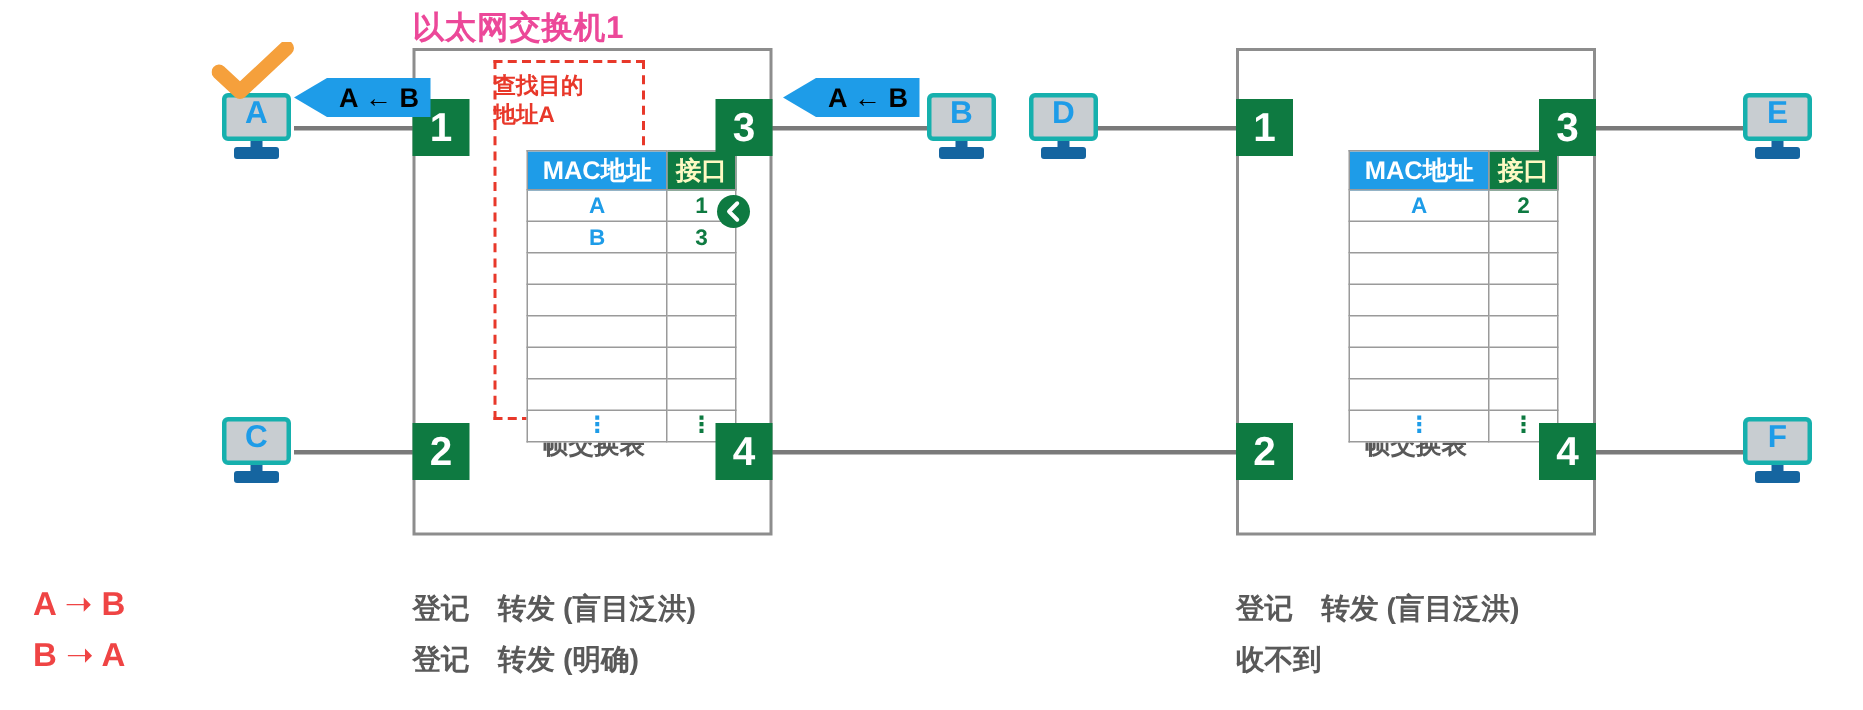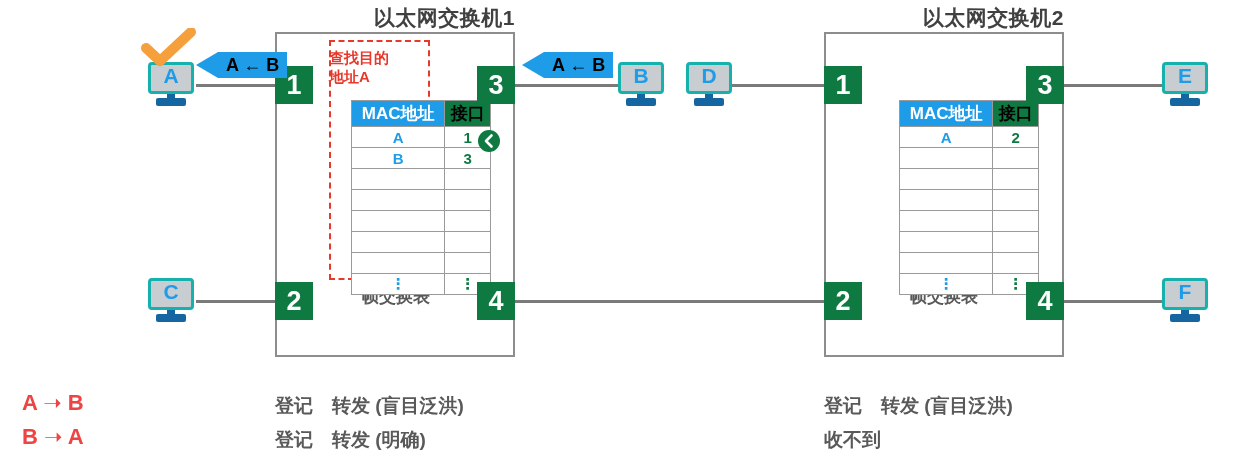--- a/index.html
+++ b/index.html
@@ -8,22 +8,22 @@
     font-family:"Liberation Sans","DejaVu Sans",sans-serif;
     -webkit-font-smoothing:antialiased;
   }
   .stage{position:absolute;left:0;top:0;width:1242px;height:473px;overflow:hidden;}
 
   
   .switch-box{
     position:absolute;border:2px solid #8d8d8d;background:#ffffff;box-sizing:border-box;
   }
   .switch-title{
-    position:absolute;font-size:21px;font-weight:bold;color:#404040;
-    letter-spacing:.5px;white-space:nowrap;text-align:right;
+    position:absolute;font-size:21px;font-weight:bold;color:#ec4899;
+    letter-spacing:.5px;white-space:nowrap;text-align:left;
   }
 
   
   .port{
     position:absolute;width:38px;height:38px;background:#0e7a41;
     color:#ffffff;font-size:27px;font-weight:bold;line-height:38px;
     text-align:center;box-sizing:border-box;z-index:6;
   }
 
   
@@ -62,21 +62,21 @@
   .chev{position:absolute;width:22px;height:22px;border-radius:50%;background:#0e7a41;z-index:7;}
   .chev svg{display:block;}
 
   
   .mactable{position:absolute;border-collapse:collapse;z-index:4;background:#fff;margin-left:25px;}
   .mactable td,.mactable th{
     border:1px solid #9a9a9a;padding:0;text-align:center;box-sizing:border-box;
     height:21px;font-size:15px;font-weight:bold;
   }
   .mactable th.c-mac{background:#1e9ce8;color:#ffffff;font-size:17px;height:26px;}
-  .mactable th.c-if {background:#0e7a41;color:#000000;font-size:17px;height:26px;}
+  .mactable th.c-if {background:#0e7a41;color:#fef9c3;font-size:17px;height:26px;}
   .mactable td.v-mac{color:#1e9ce8;}
   .mactable td.v-if {color:#0e7a41;}
   .dots{color:#1e9ce8;font-size:15px;letter-spacing:0;line-height:10px;}
   .dots-if{color:#0e7a41;}
 
   .tbl-caption{
     position:absolute;font-size:17px;font-weight:bold;color:#595959;
     text-align:center;white-space:nowrap;
   }
 
@@ -165,21 +165,20 @@
   <div class="port" style="left:275px;top:282px;">2</div>
   <div class="port" style="left:477px;top:66px;">3</div>
   <div class="port" style="left:477px;top:282px;">4</div>
 
   <div class="chev" style="left:478px;top:130px;">
     <svg width="22" height="22" viewBox="0 0 22 22" aria-hidden="true">
       <path d="M13.5 5.5 L8 11 L13.5 16.5" fill="none" stroke="#ffffff" stroke-width="2.6" stroke-linecap="round" stroke-linejoin="round"></path>
     </svg>
   </div>
 
-  <div class="switch-title" style="left:824px;top:4px;width:240px;">以太网交换机2</div>
   <div class="switch-box" style="left:824px;top:32px;width:240px;height:325px;"></div>
 
   <table class="mactable" style="left:874px;top:100px;width:140px;">
     <tbody>
         <tr>
       <th class="c-mac" style="width:94px;">MAC地址</th>
       <th class="c-if" style="width:46px;">接口</th>
     </tr>
     <tr>
       <td class="v-mac">A</td>

